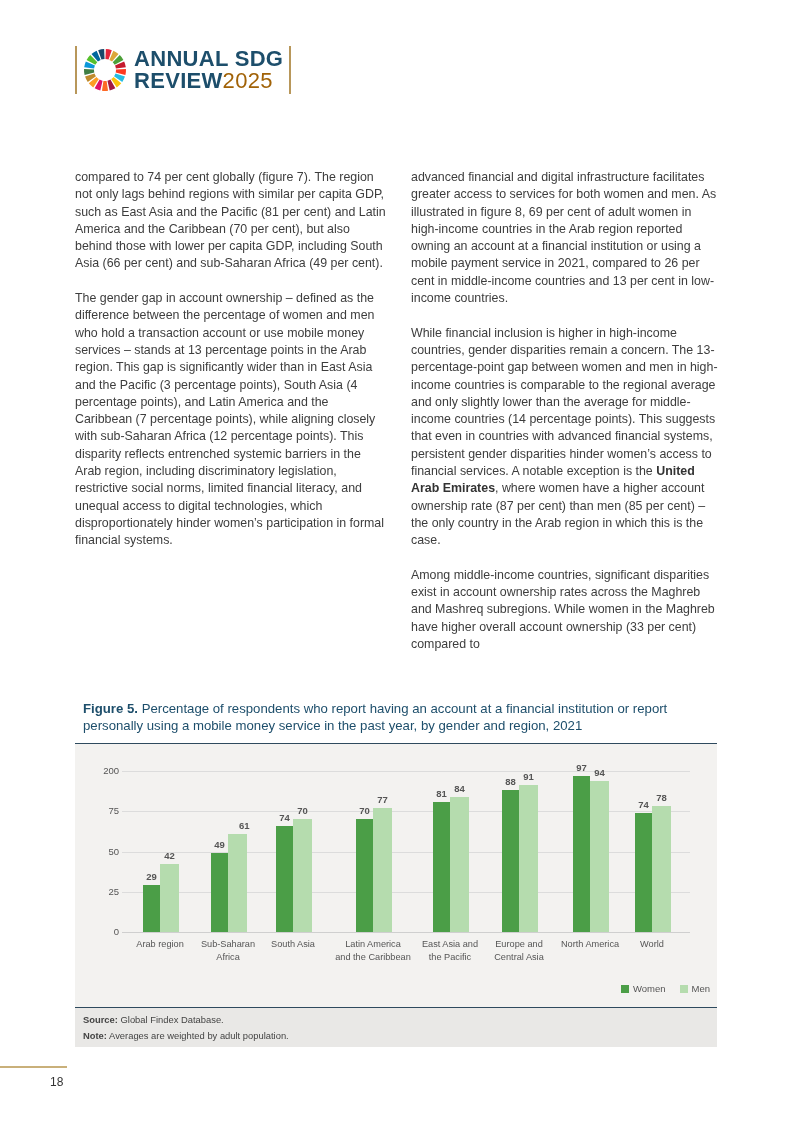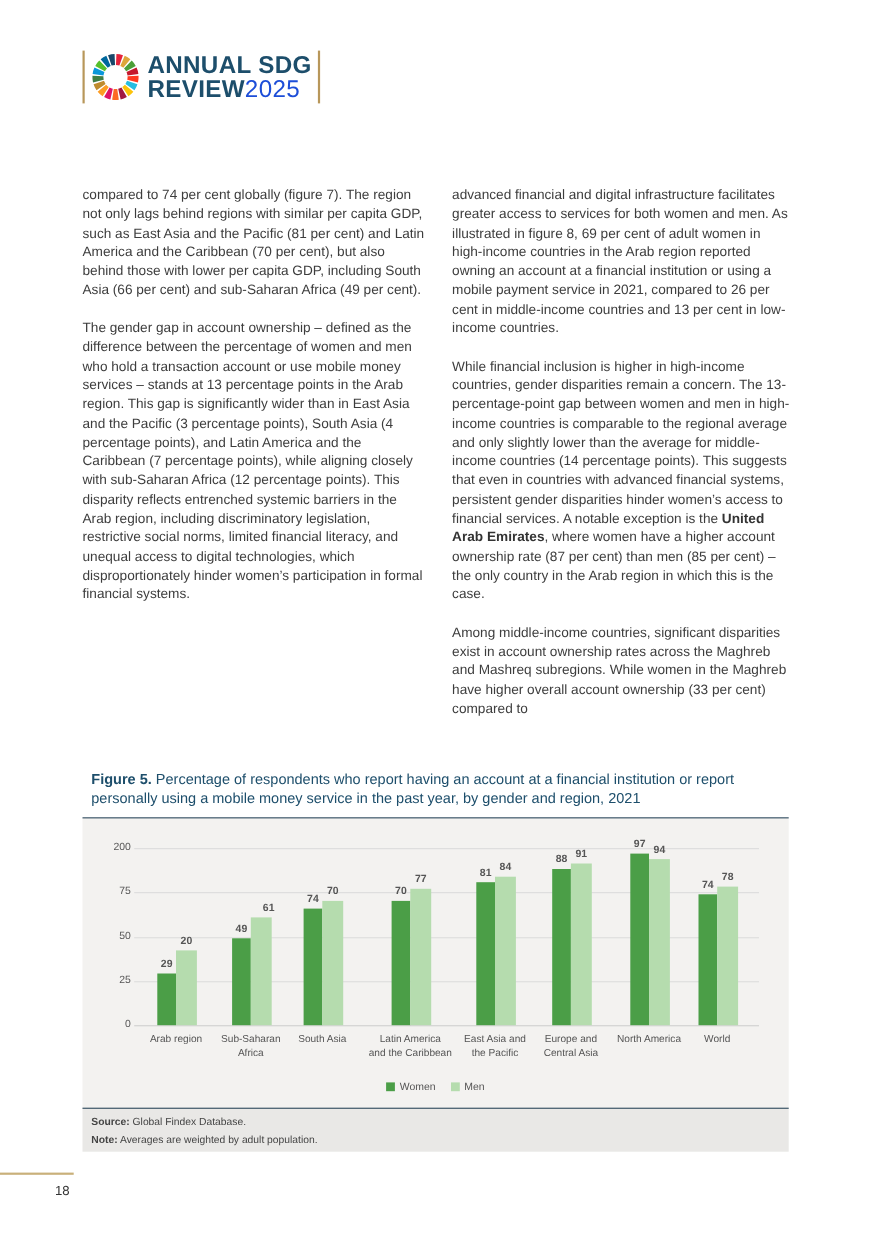--- a/index.html
+++ b/index.html
@@ -2,21 +2,21 @@
 <html><head>
 <meta charset="utf-8">
 <style>
   html, body { margin:0; padding:0; }
   body { width:793px; height:1121px; background:#ffffff; position:relative; overflow:hidden;
          font-family:"Liberation Sans", "DejaVu Sans", sans-serif; color:#3a3a3a; }
   .logo { position:absolute; left:75px; top:45px; height:50px; display:flex; align-items:center; }
   .logo .bar { width:2px; height:48px; background:#b8975a; }
   .logo .wheel { margin-left:6px; width:44px; height:44px; }
   .logo .text { margin-left:7px; line-height:22px; font-weight:bold; font-size:22px; color:#1d4e6b; letter-spacing:0.3px; }
-  .logo .text .yr { color:#1d4ed8; font-weight:normal; }
+  .logo .text .yr { color:#a16207; font-weight:normal; }
   .logo .bar2 { margin-left:6px; width:2px; height:48px; background:#b8975a; }
 
   .col { position:absolute; top:169px; width:312px; font-size:12.4px; line-height:17.3px; color:#3d3d3d; }
   .col.left { left:75px; }
   .col.right { left:411px; width:310px; }
   .col p { margin:0 0 17.3px 0; }
   .col b { color:#333; }
 
   .fig-title { position:absolute; left:83px; top:701px; width:630px; font-size:13.2px; line-height:16.5px; color:#1d4e6b; }
   .fig-title b { font-weight:bold; }
@@ -24,21 +24,21 @@
                  border-top:1.5px solid #2e4a5e; }
   .foot-panel { position:absolute; left:75px; top:1007px; width:642px; height:39px; background:#e9e8e6;
                 border-top:1.5px solid #2e4a5e; font-size:9.4px; color:#444; }
   .foot-panel div { position:absolute; left:8px; }
   .grid { position:absolute; left:47px; width:568px; height:1px; background:#dcdcdc; }
   .ytick { position:absolute; left:0; width:44px; text-align:right; font-size:9.5px; color:#555; }
   .bar-w { position:absolute; width:17px; background:#4b9e47; }
   .bar-m { position:absolute; width:19px; background:#b5dcae; }
   .vlabel { position:absolute; width:24px; text-align:center; font-size:9.5px; font-weight:bold; color:#555; }
   .xlabel { position:absolute; width:90px; text-align:center; font-size:9.2px; line-height:13px; color:#555; }
-  .legend { position:absolute; top:239px; left:0; width:642px; text-align:center; font-size:9.5px; color:#555; }
+  .legend { position:absolute; top:239px; left:0; width:642px; text-align:right; font-size:9.5px; color:#555; }
   .legend .sw { display:inline-block; width:8px; height:8px; vertical-align:-1px; margin-right:4px; }
   .legend .item { margin:0 7px; }
   .page-rule { position:absolute; left:0; top:1066px; width:67px; height:1.5px; background:#c9b07a; }
   .page-num { position:absolute; left:50px; top:1075px; font-size:12px; color:#333; }
 </style>
 </head>
 <body>
 
 <div class="logo">
   <div class="bar"></div>
@@ -90,21 +90,21 @@
     <div class="ytick" style="top: 141.75px;">25</div>
     <div class="grid" style="top: 107.5px; background: rgb(220, 220, 220);"></div>
     <div class="ytick" style="top: 101.5px;">50</div>
     <div class="grid" style="top: 67.25px; background: rgb(220, 220, 220);"></div>
     <div class="ytick" style="top: 61.25px;">75</div>
     <div class="grid" style="top: 27px; background: rgb(220, 220, 220);"></div>
     <div class="ytick" style="top: 21px;">200</div>
     <div class="bar-w" style="left: 68px; top: 141.31px; height: 46.69px;"></div>
     <div class="bar-m" style="left: 85px; top: 120.38px; height: 67.62px;"></div>
     <div class="vlabel" style="left: 64.5px; top: 127.31px;">29</div>
-    <div class="vlabel" style="left: 82.5px; top: 106.38px;">20</div>
+    <div class="vlabel" style="left: 82.5px; top: 106.38px;">42</div>
     <div class="xlabel" style="left: 40px; top: 194px;">
       <div>Arab region</div>
     </div>
     <div class="bar-w" style="left: 136px; top: 109.11px; height: 78.89px;"></div>
     <div class="bar-m" style="left: 153px; top: 89.79px; height: 98.21px;"></div>
     <div class="vlabel" style="left: 132.5px; top: 95.11px;">49</div>
     <div class="vlabel" style="left: 150.5px; top: 75.79px; text-align: right;">61</div>
     <div class="xlabel" style="left: 108px; top: 194px;">
       <div>Sub-Saharan</div>
       <div>Africa</div>

